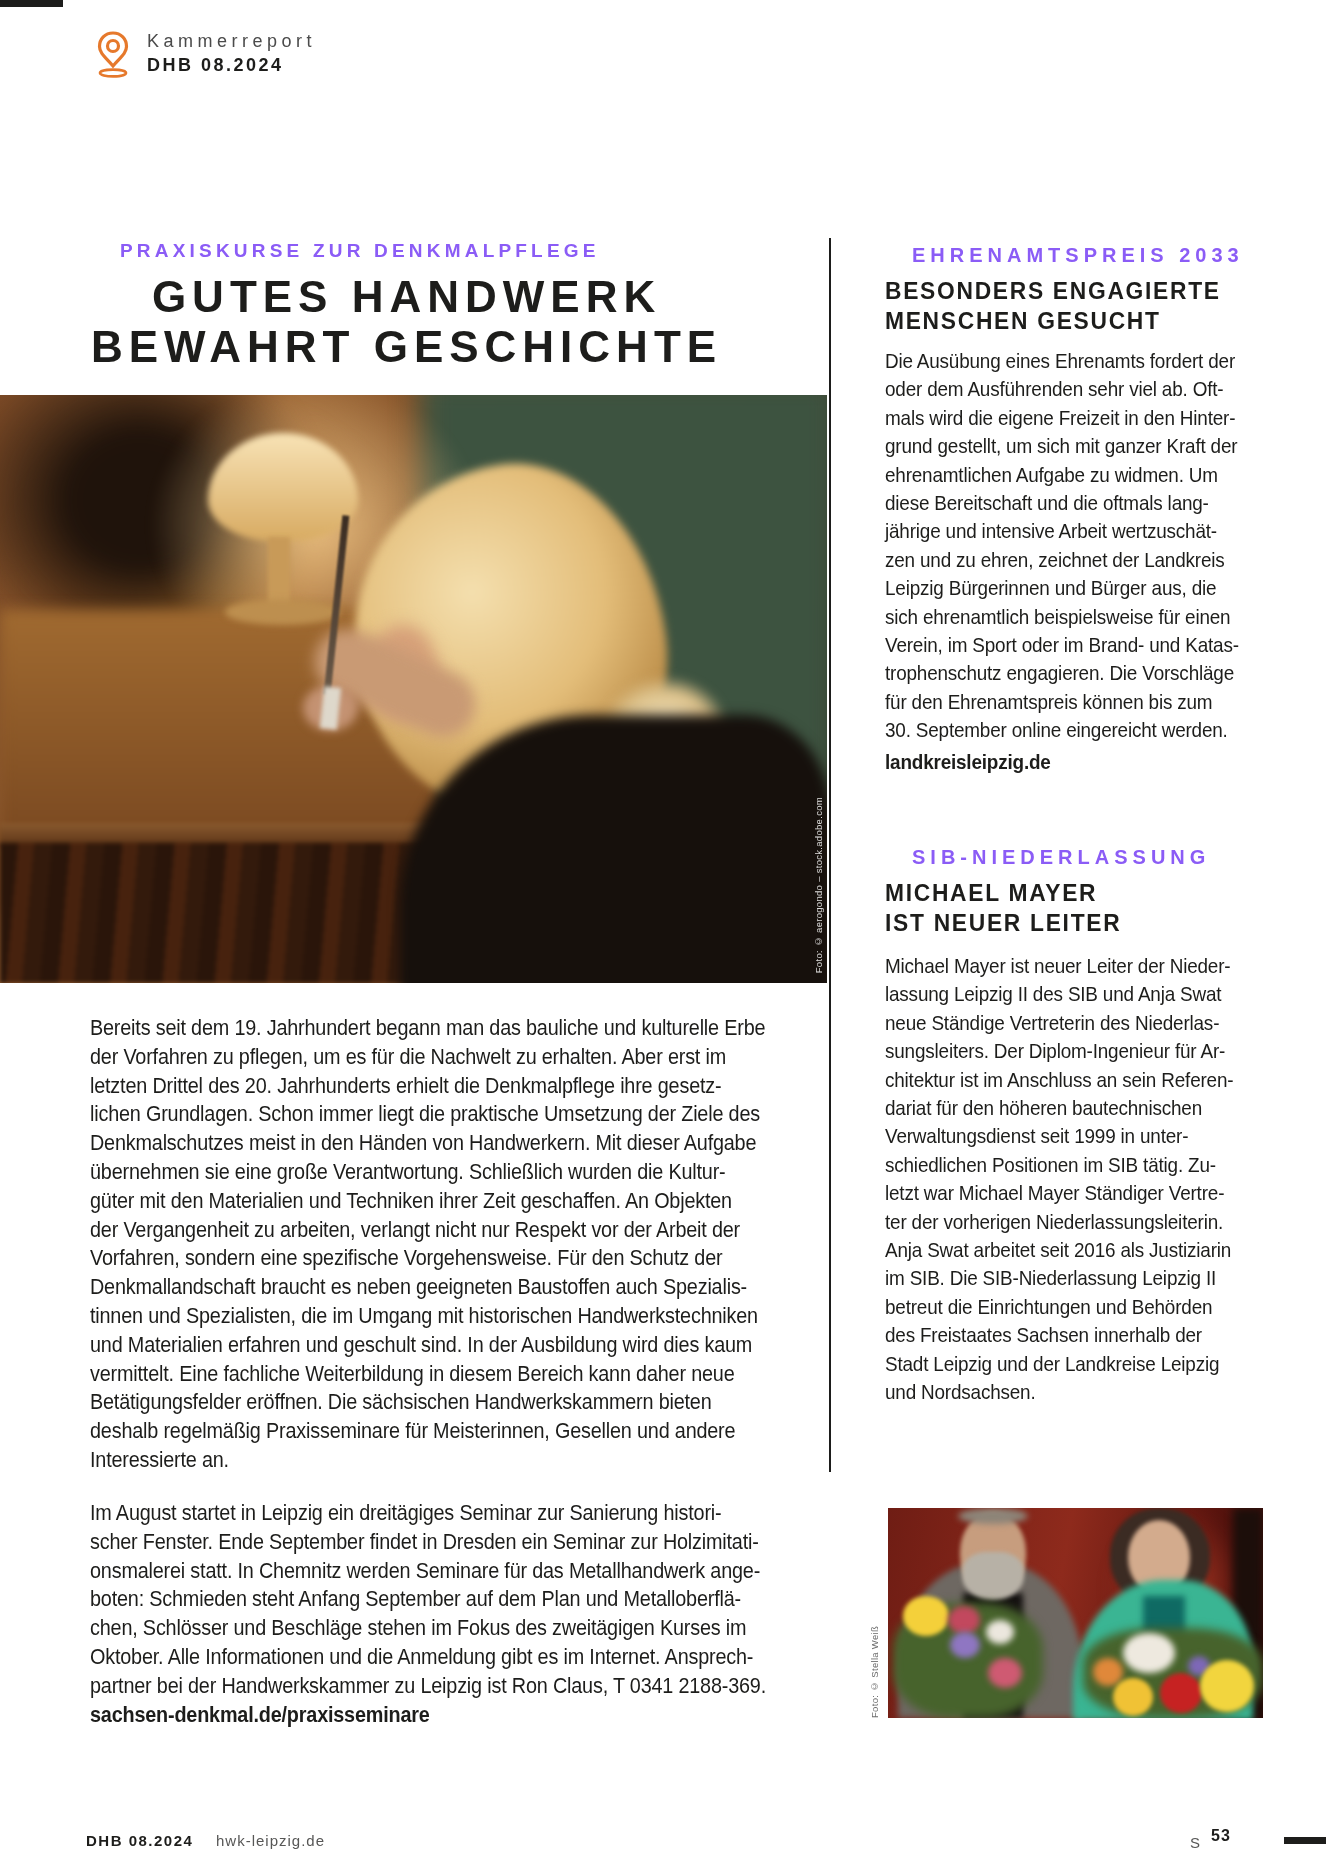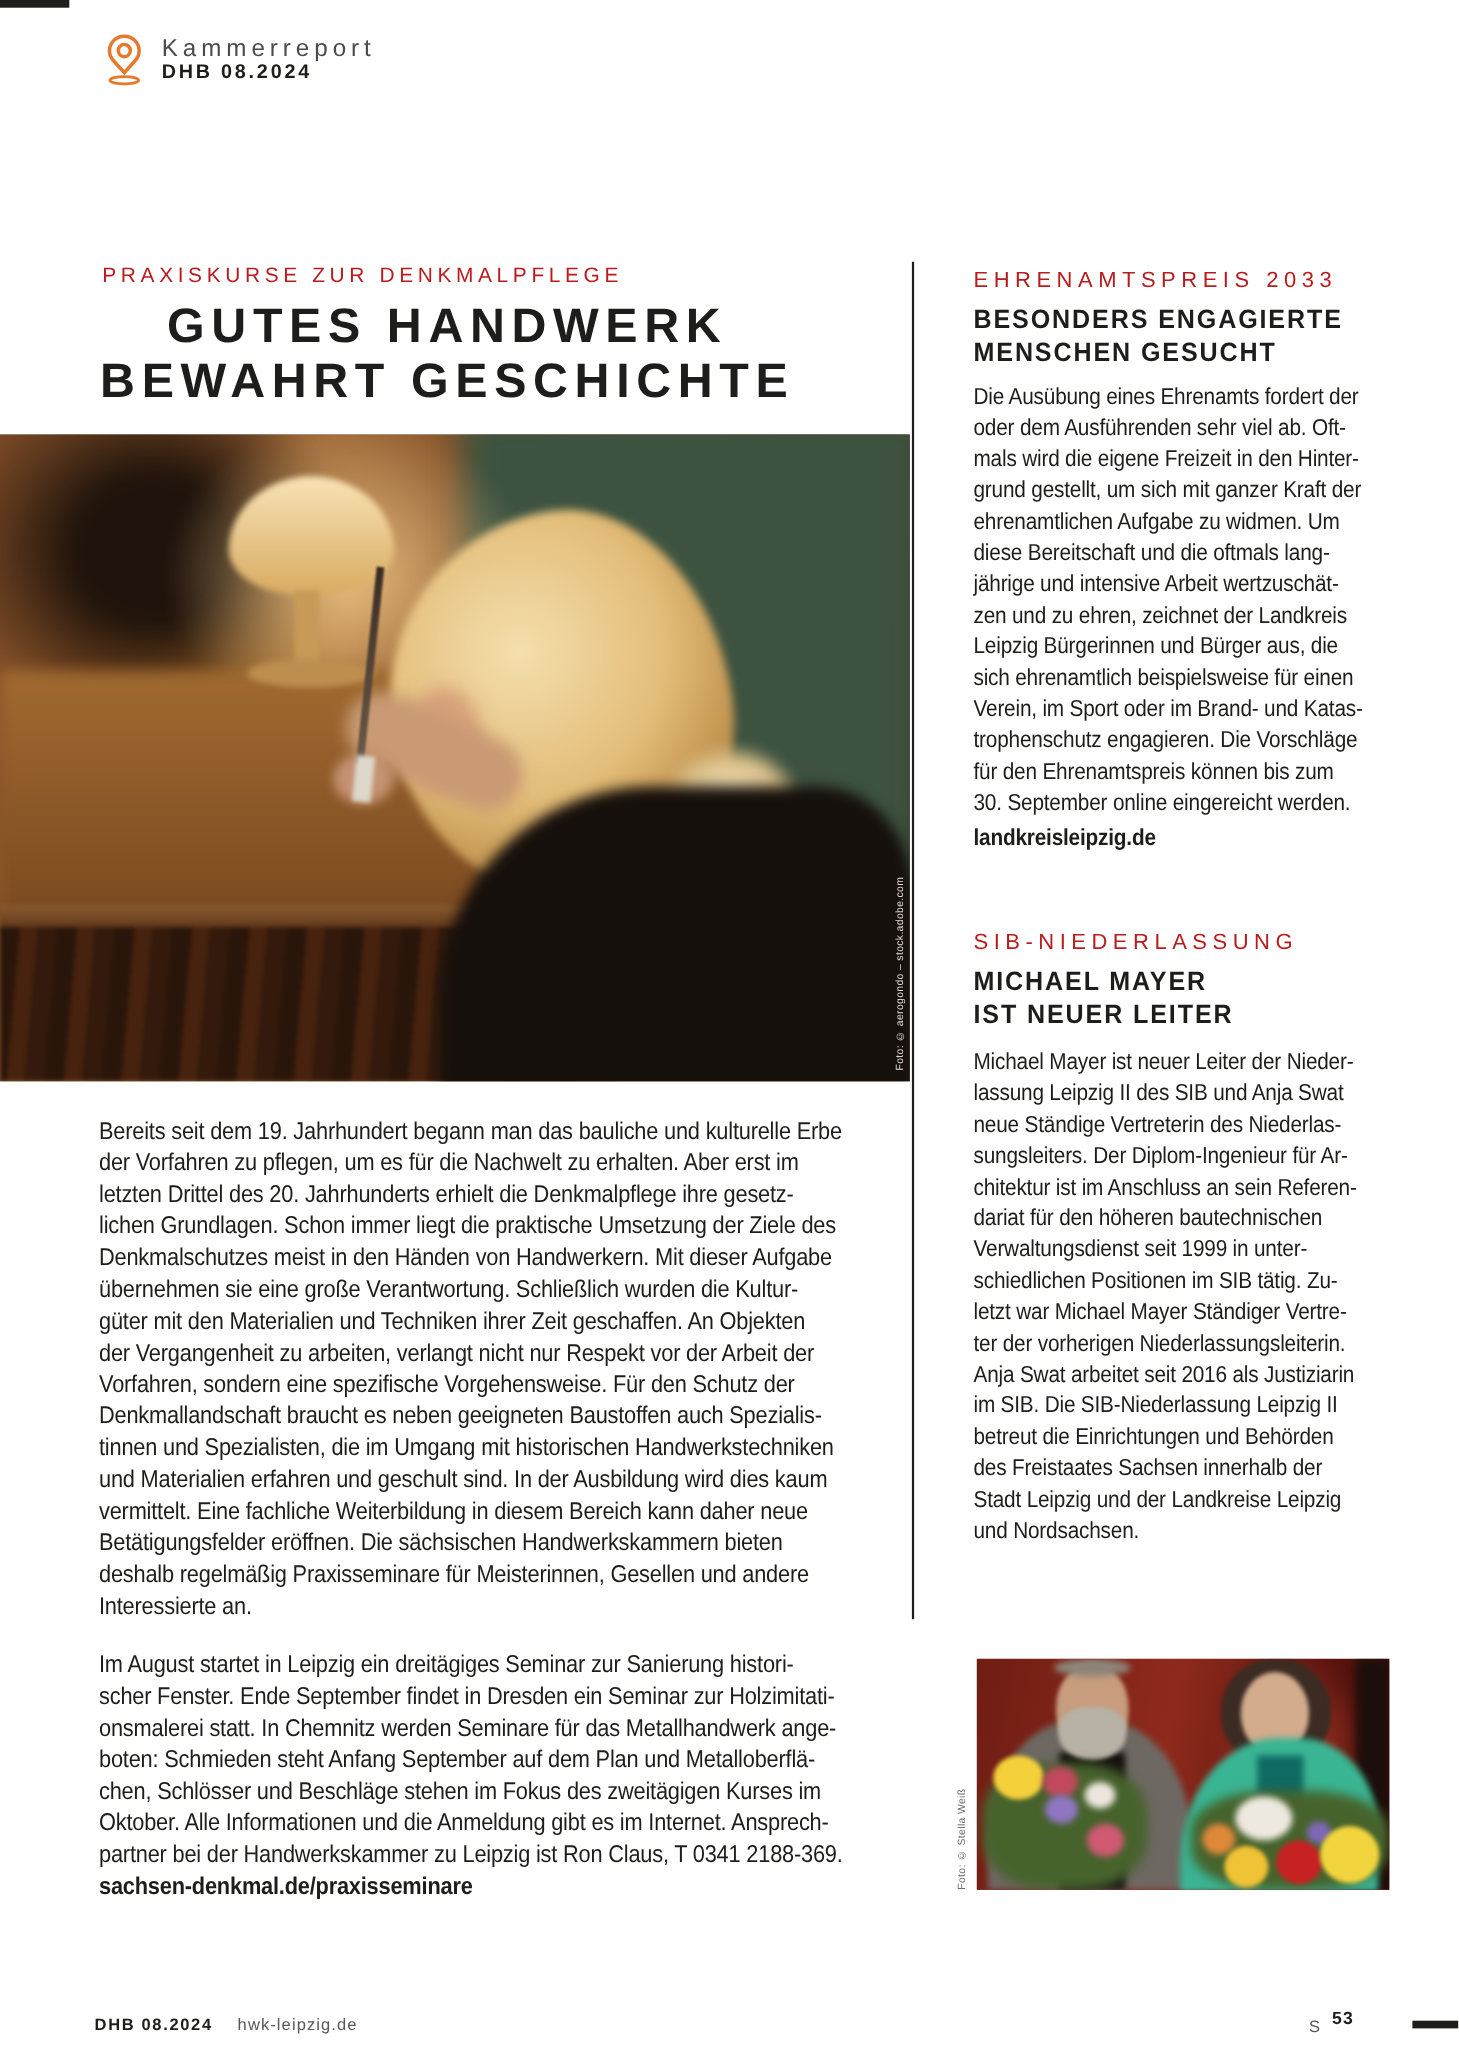--- a/index.html
+++ b/index.html
@@ -1,33 +1,33 @@
 <!DOCTYPE html>
 <html><head>
 <meta charset="utf-8">
 <style>
   html,body{margin:0;padding:0;background:#fff;}
   #page{position:relative;width:1326px;height:1875px;background:#fff;overflow:hidden;
         font-family:"Liberation Sans",sans-serif;color:#1d1d1b;}
   .abs{position:absolute;}
-  .kicker{color:#b91c1c;font-size:20px;letter-spacing:4.5px;font-weight:400;white-space:pre-line;}
+  .kicker{color:#8b5cf6;font-size:20px;letter-spacing:4.5px;font-weight:700;white-space:pre-line;margin-left:27px;}
   .headline{font-size:44px;font-weight:700;letter-spacing:6px;line-height:50px;color:#1d1d1b;white-space:pre-line;}
   .subhead{font-size:24px;font-weight:700;letter-spacing:1.8px;line-height:30px;color:#1d1d1b;
            white-space:pre-line;transform:scaleX(0.95);transform-origin:0 0;}
   .bodytext{font-size:22px;line-height:28.8px;letter-spacing:-0.2px;color:#1d1d1b;white-space:pre-line;
             transform:scaleX(0.9);transform-origin:0 0;}
   .sidetext{font-size:21px;line-height:28.4px;letter-spacing:-0.2px;color:#1d1d1b;white-space:pre-line;
             transform:scaleX(0.9);transform-origin:0 0;}
   .boldlink{font-weight:700;}
   .vrule{background:#1d1d1b;width:2px;}
   .bar{background:#1d1d1b;height:7px;}
   .photo{overflow:hidden;background:#5a3a22;}
   .photo>div{position:absolute;}
   .vcredit{writing-mode:vertical-rl;transform:rotate(180deg);font-size:9.5px;letter-spacing:0.3px;}
-  .hdr-section{font-size:22px;letter-spacing:4.5px;color:#4b4b4b;}
+  .hdr-section{font-size:18px;letter-spacing:4.5px;color:#4b4b4b;}
   .hdr-issue{font-size:18px;font-weight:700;letter-spacing:2.5px;color:#1d1d1b;}
   .ftr-issue{font-size:15px;font-weight:700;letter-spacing:1.5px;color:#1d1d1b;}
   .ftr-site{font-size:15px;letter-spacing:1px;color:#575756;}
   .ftr-s{font-size:15px;letter-spacing:1px;color:#575756;}
   .ftr-num{font-size:16px;font-weight:700;letter-spacing:1px;color:#1d1d1b;}
 </style>
 </head>
 <body>
 
 <div id="page">

